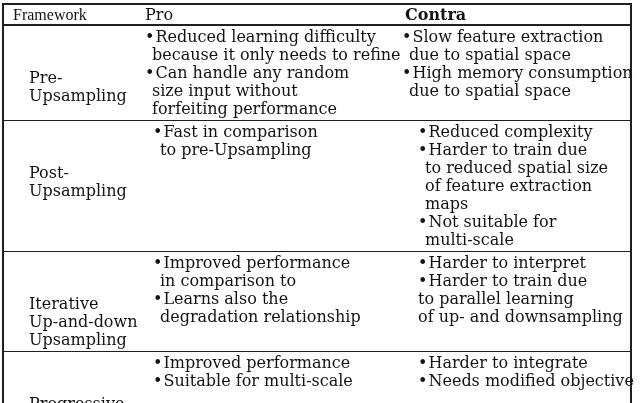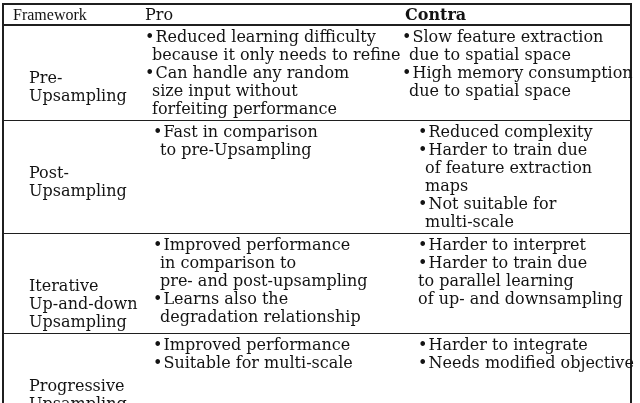--- a/index.html
+++ b/index.html
@@ -84,36 +84,36 @@
           <div class="line flush">Post-</div>
           <div class="line flush">Upsampling</div>
         </div>
     <div class="cell pro">
           <div class="line bullet"><span class="bdot">•</span><span>Fast in comparison</span></div>
           <div class="line indent"><span>to pre-Upsampling</span></div>
         </div>
     <div class="cell contra">
           <div class="line bullet"><span class="bdot">•</span><span>Reduced complexity</span></div>
           <div class="line bullet"><span class="bdot">•</span><span>Harder to train due</span></div>
+          <div class="line indent"><span>to reduced spatial size</span></div>
           <div class="line indent"><span>of feature extraction</span></div>
           <div class="line indent"><span>maps</span></div>
           <div class="line bullet"><span class="bdot">•</span><span>Not suitable for</span></div>
           <div class="line indent"><span>multi-scale</span></div>
         </div>
   </div>
       <div class="trow">
     <div class="cell framework">
           <div class="line flush">Iterative</div>
           <div class="line flush">Up-and-down</div>
           <div class="line flush">Upsampling</div>
         </div>
     <div class="cell pro">
           <div class="line bullet"><span class="bdot">•</span><span>Improved performance</span></div>
           <div class="line indent"><span>in comparison to</span></div>
-          <div class="line indent"><span>pre- and post-upsampling</span></div>
           <div class="line bullet"><span class="bdot">•</span><span>Learns also the</span></div>
           <div class="line indent"><span>degradation relationship</span></div>
         </div>
     <div class="cell contra">
           <div class="line bullet"><span class="bdot">•</span><span>Harder to interpret</span></div>
           <div class="line bullet"><span class="bdot">•</span><span>Harder to train due</span></div>
           <div class="line flush"><span>to parallel learning</span></div>
           <div class="line flush"><span>of up- and downsampling</span></div>
         </div>
   </div>

